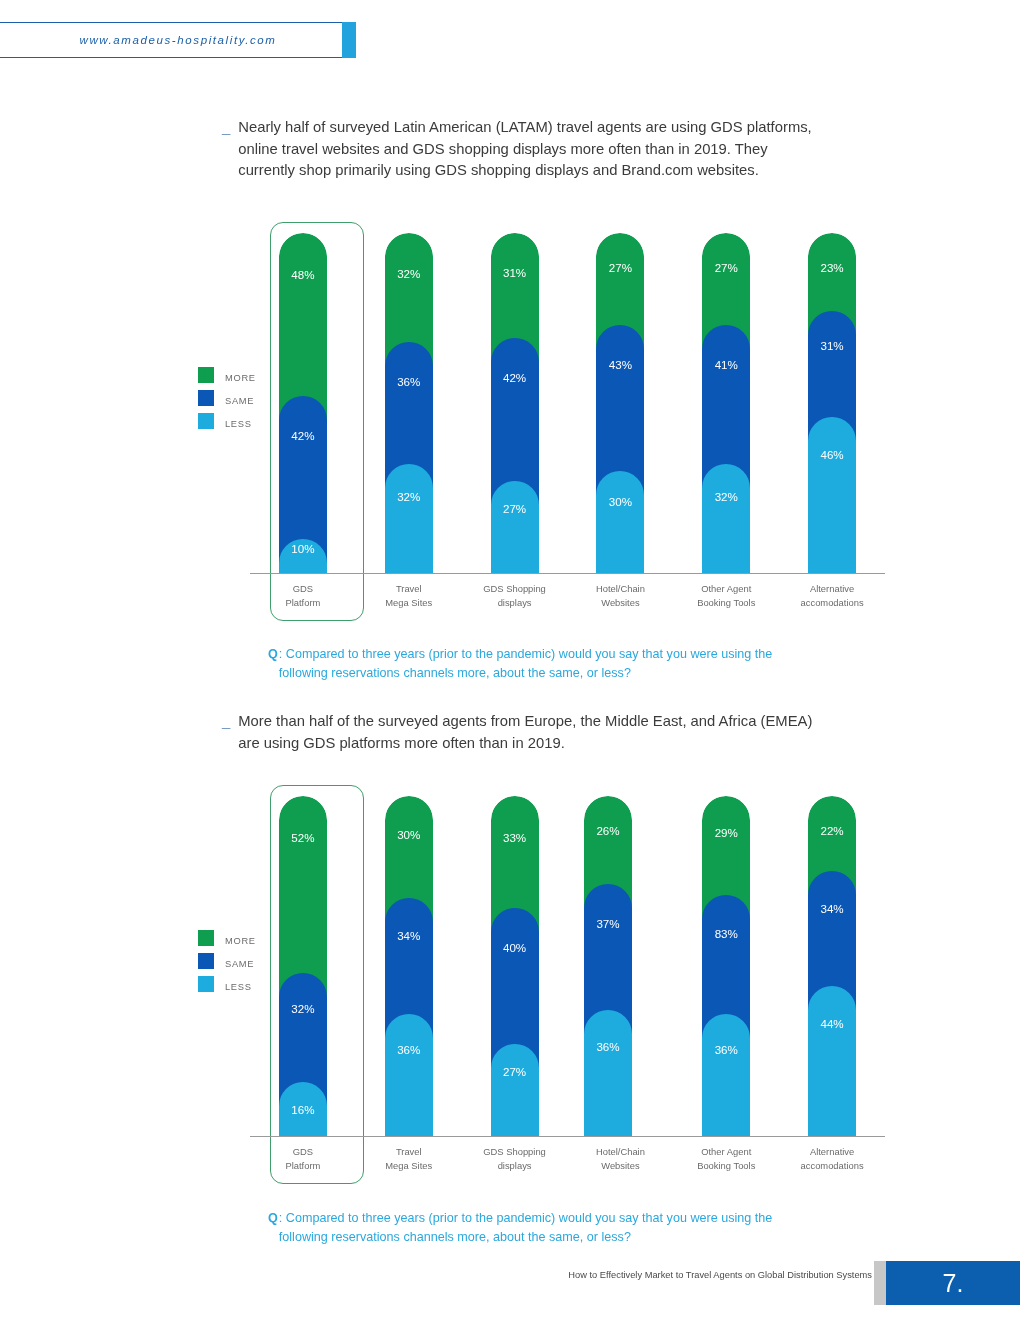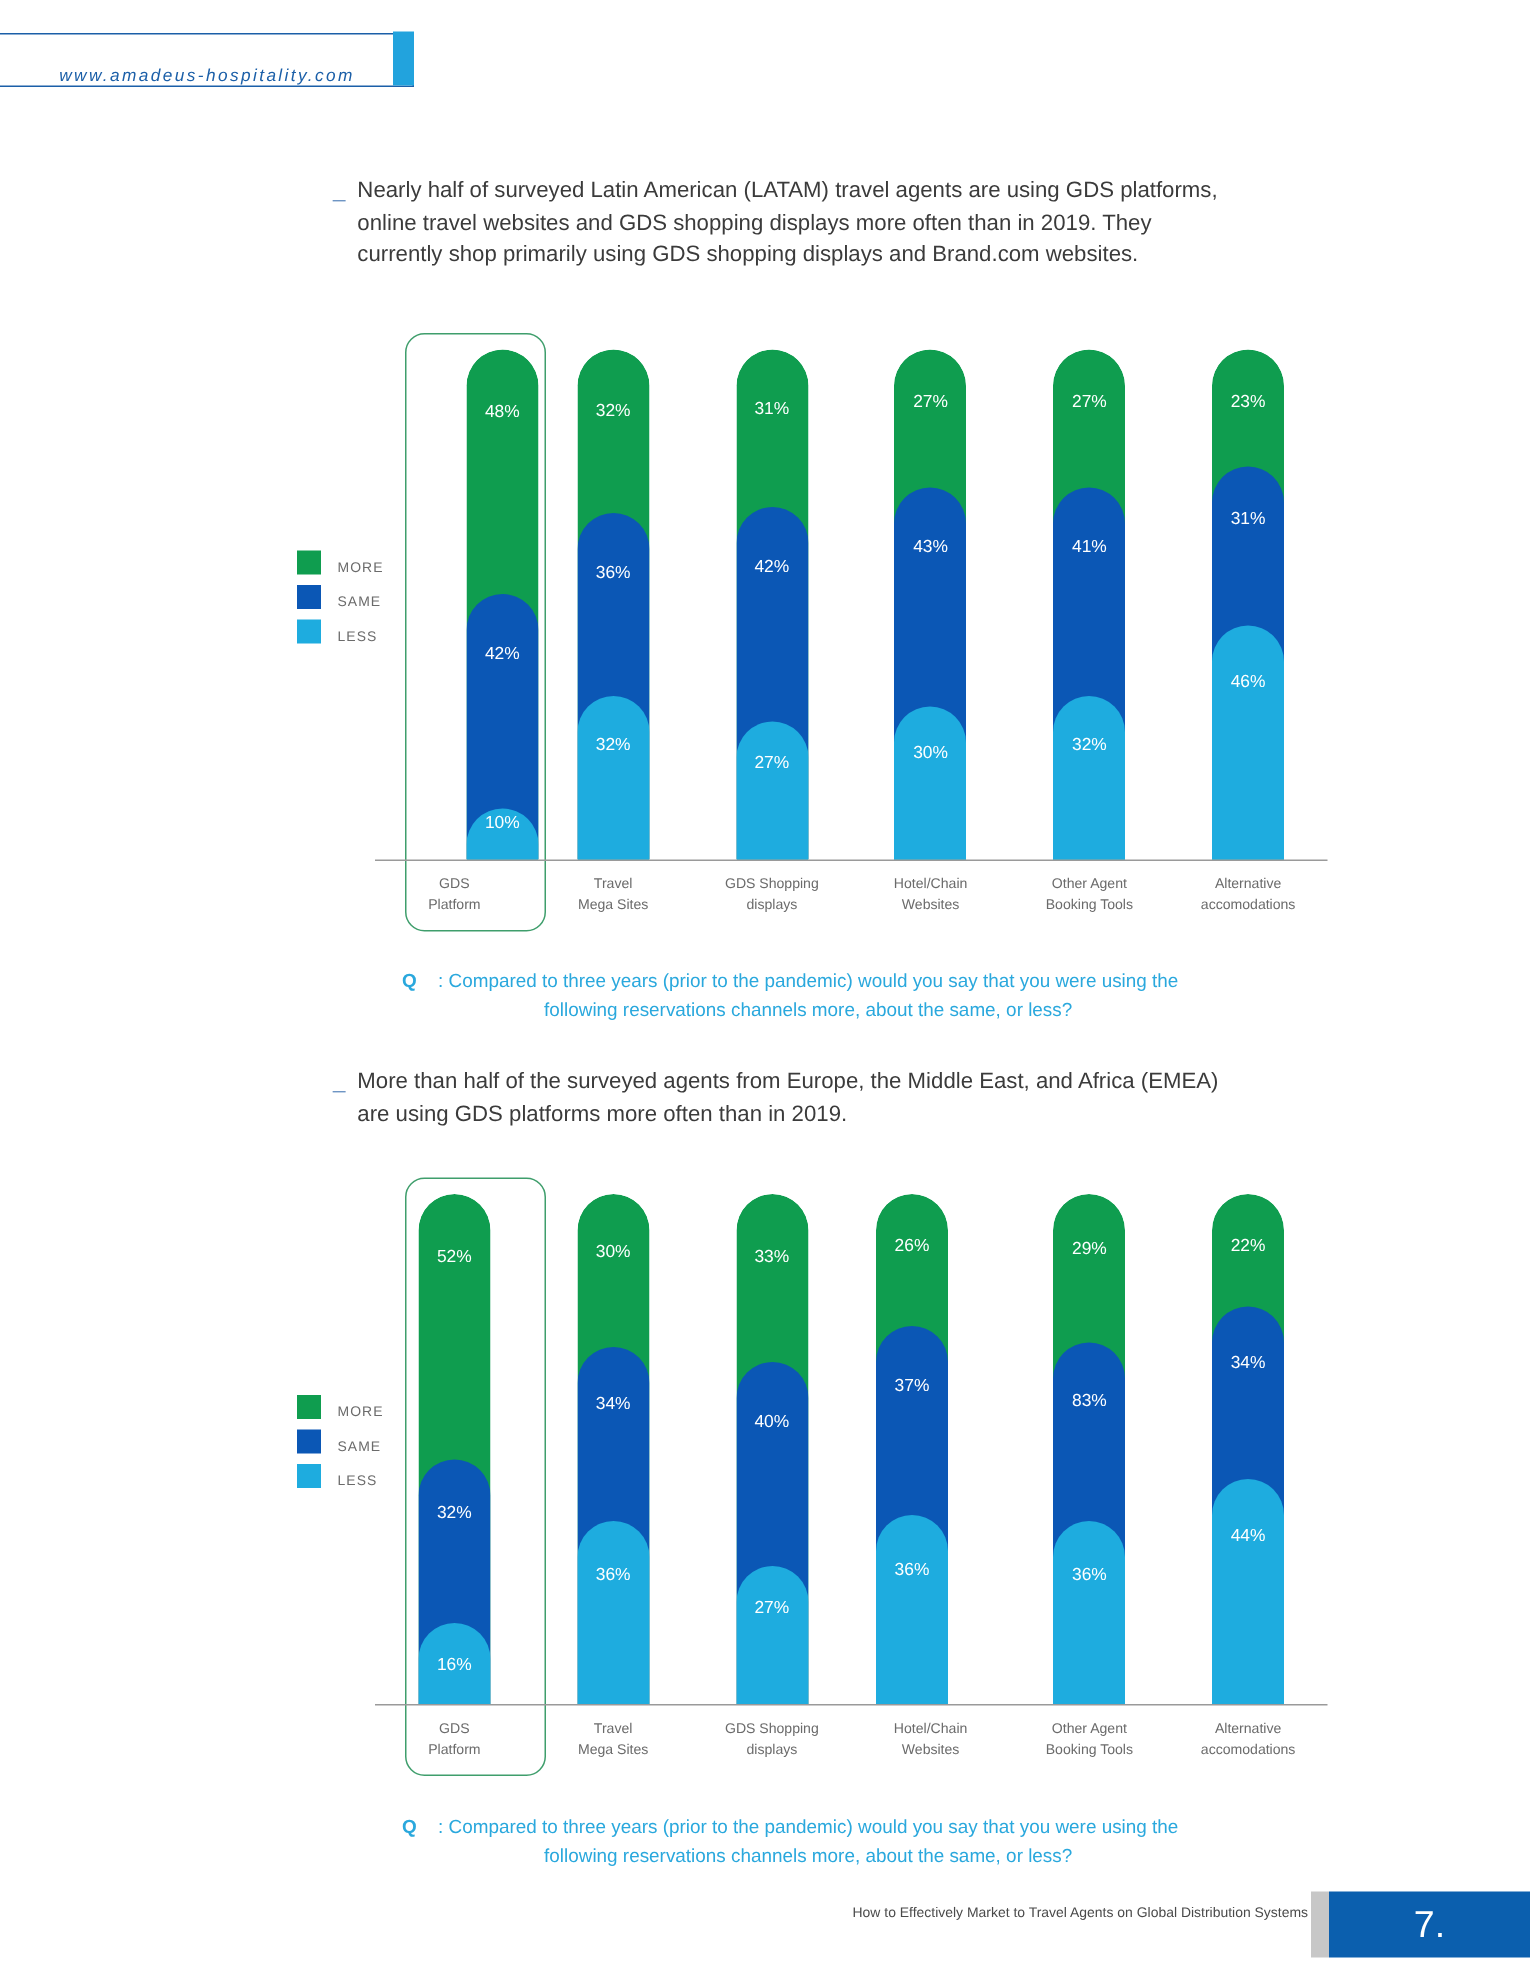--- a/index.html
+++ b/index.html
@@ -7,25 +7,25 @@
     width: 1020px; height: 1320px;
     background: #ffffff;
     font-family: "Liberation Sans", sans-serif;
     overflow: hidden;
   }
   .page { position: relative; width: 1020px; height: 1320px; background:#fff; }
 
   
   .url-ribbon {
     position: absolute; left: 0; top: 22px;
-    width: 276px; height: 36px;
+    width: 356px; height: 36px;
     border: 1px solid #1b5fa8;
     border-left: none;
     background: #fff;
-    display: flex; align-items: flex-end;
+    display: flex; align-items: center;
   }
   .url-ribbon .url-text {
     flex: 1;
     text-align: center;
     font-size: 11.5px;
     font-style: italic;
     letter-spacing: 1.6px;
     color: #1b5fa8;
     font-family: "Liberation Sans", sans-serif;
     padding-left: 14px;
@@ -135,21 +135,21 @@
 
   
   .question {
     position: absolute;
     display: flex;
     color: #2aa8dd;
     font-size: 12.6px;
     line-height: 18.5px;
   }
   .question .qmark { font-weight: bold; margin-right: 1px; flex: 0 0 auto; }
-  .question .qbody { max-width: 520px; text-align: center; }
+  .question .qbody { max-width: 520px; }
   #question1 { left: 268px; top: 645px; }
   #question2 { left: 268px; top: 1209px; }
 
   
   .footer-text {
     position: absolute;
     right: 148px; top: 1270px;
     font-size: 9.3px;
     color: #4a4a4a;
     font-family: "Liberation Sans", sans-serif;
@@ -200,21 +200,21 @@
             <span class="legend-swatch" style="background: rgb(11, 87, 181);"></span>
             <span class="legend-label">SAME</span>
           </div>
           <div class="legend-row">
             <span class="legend-swatch" style="background: rgb(30, 172, 223);"></span>
             <span class="legend-label">LESS</span>
           </div>
         </div>
       <div class="highlight-box"></div>
       <div class="bars-area">
-          <div class="bar-slot" style="left: 28.9167px; margin-left: 32px;">
+          <div class="bar-slot" style="left: 28.9167px;">
             <div class="bar">
               <div class="seg" style="top: 0px; height: 340px; background: rgb(15, 157, 79); z-index: 1;"></div>
               <div class="seg" style="top: 163.2px; height: 176.8px; background: rgb(11, 87, 181); z-index: 2;"></div>
               <div class="seg" style="top: 306px; height: 34px; background: rgb(30, 172, 223); z-index: 3;"></div>
               <div class="seg-label" style="top: 35px; z-index: 20;">48%</div>
               <div class="seg-label" style="top: 196.2px; z-index: 20;">42%</div>
               <div class="seg-label" style="top: 309.2px; z-index: 20;">10%</div>
             </div>
           </div>
           <div class="bar-slot" style="left: 134.75px;">

